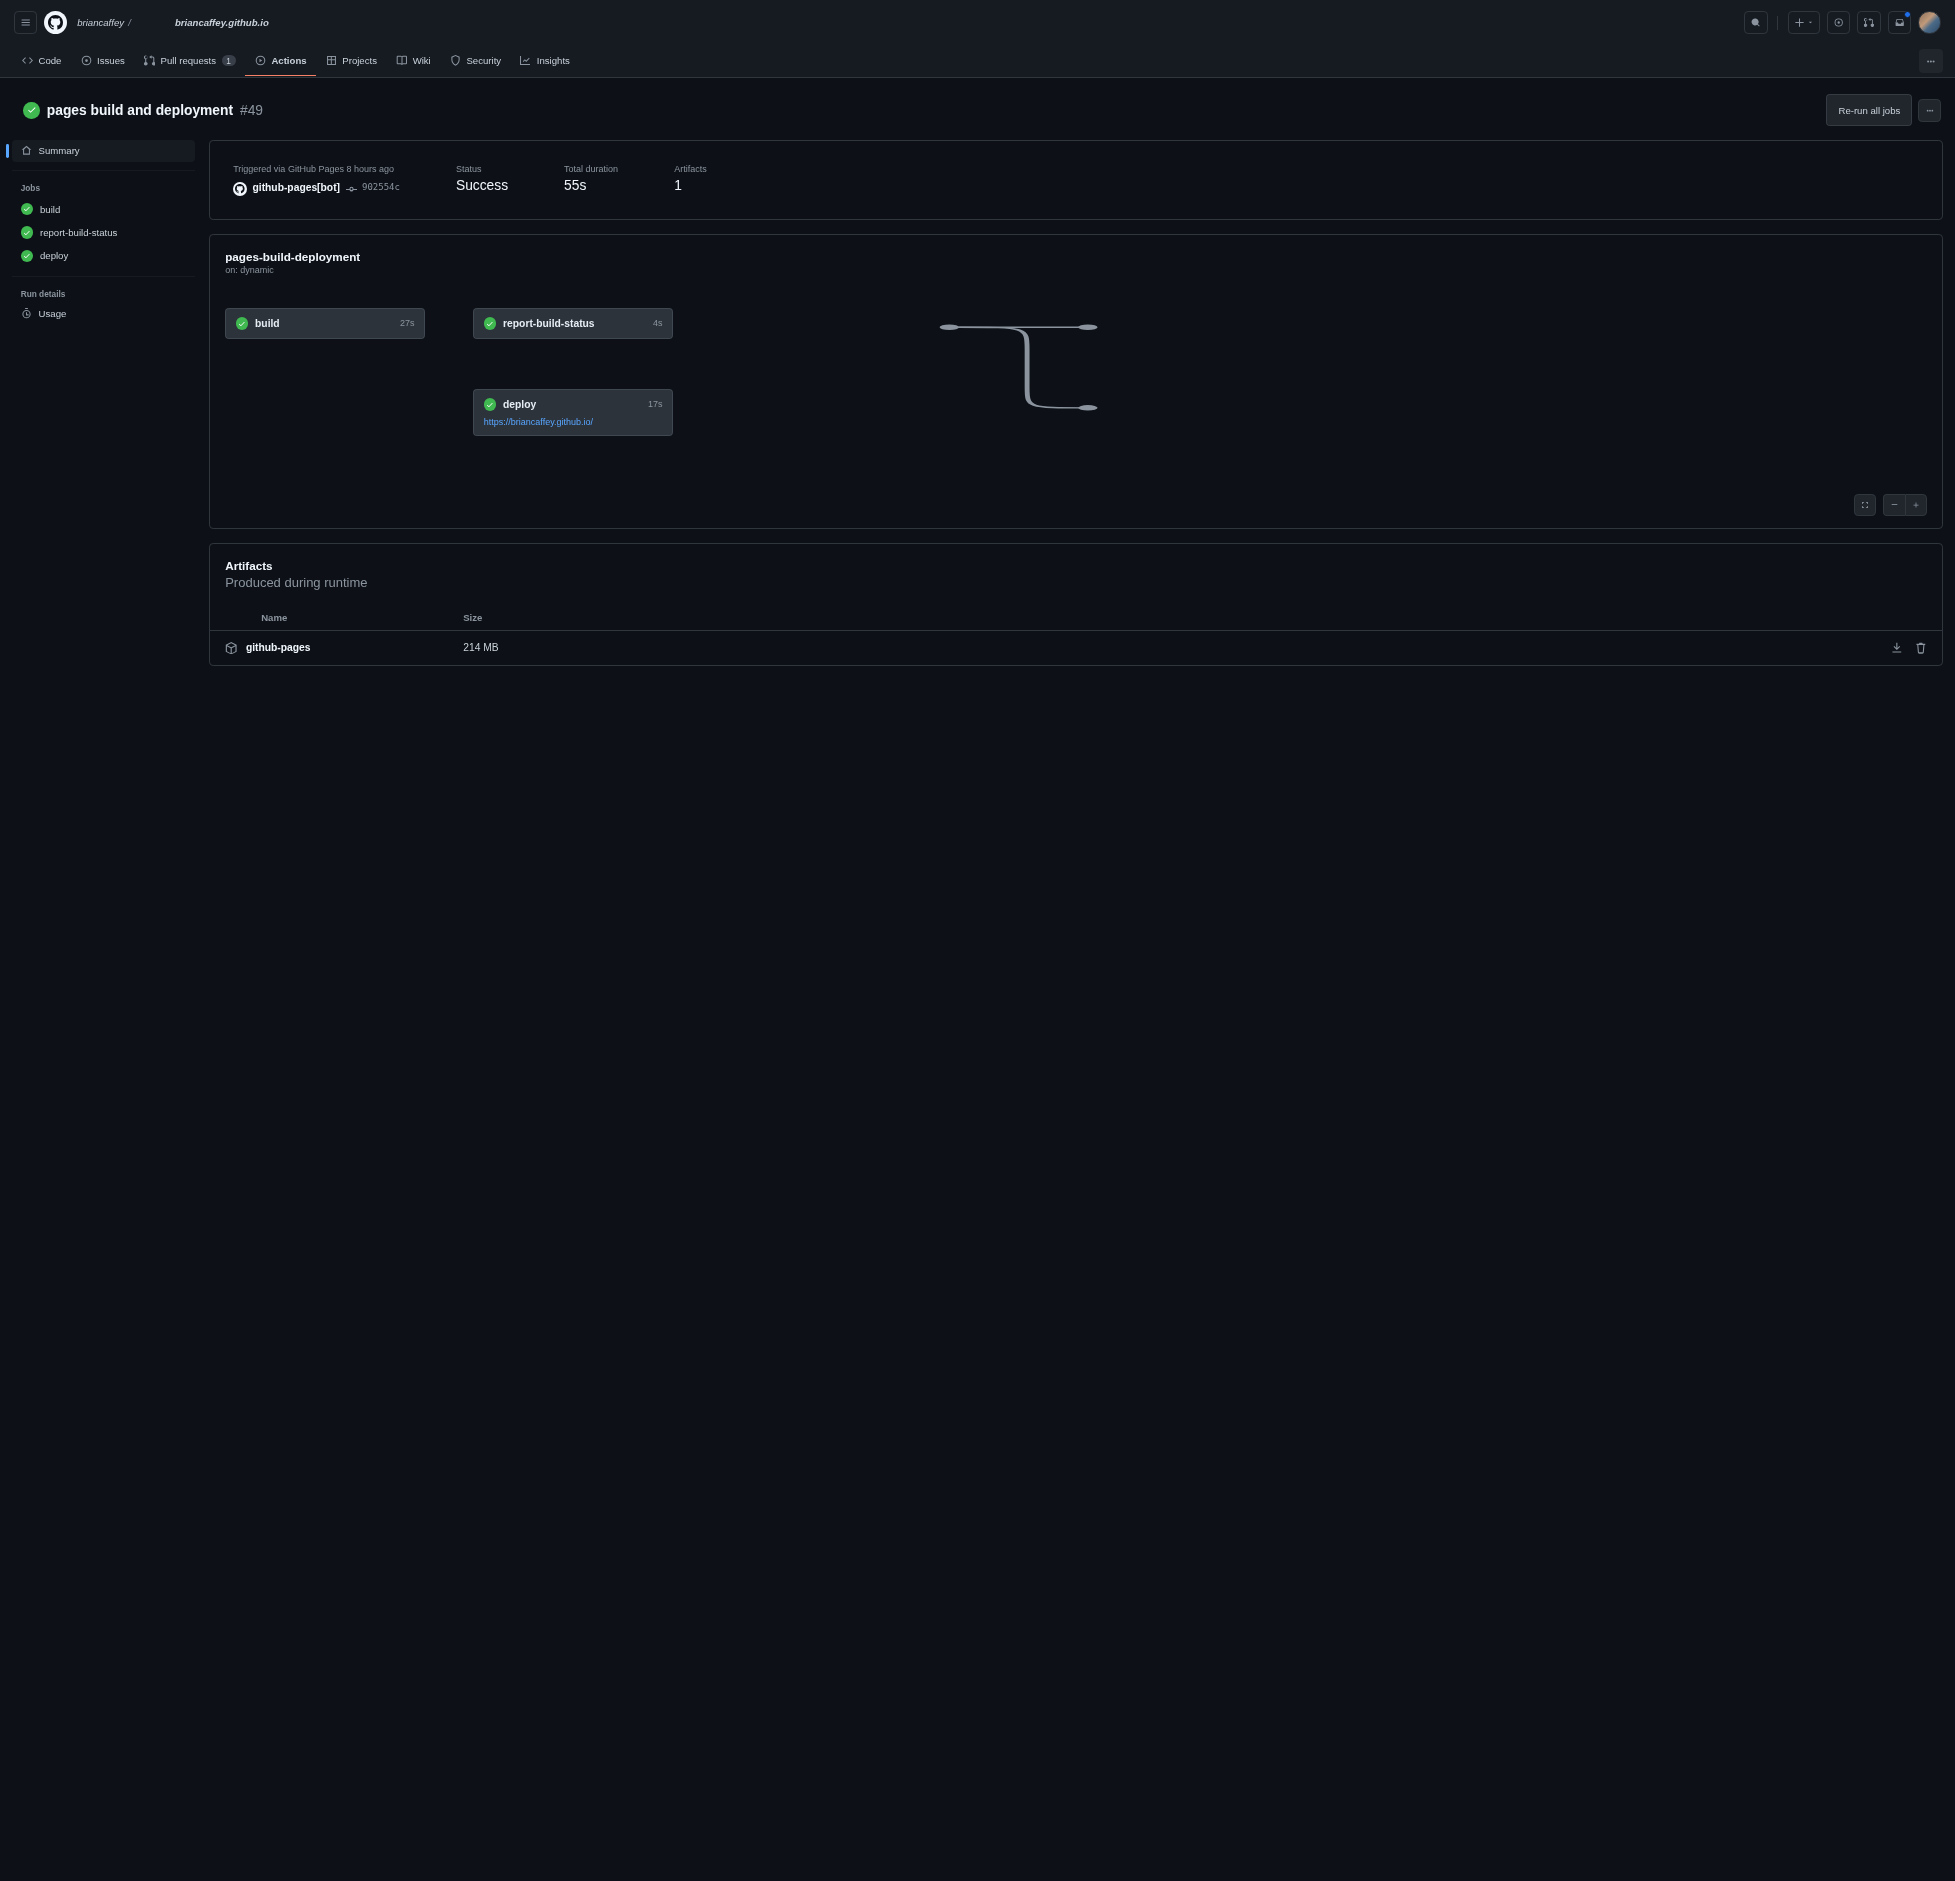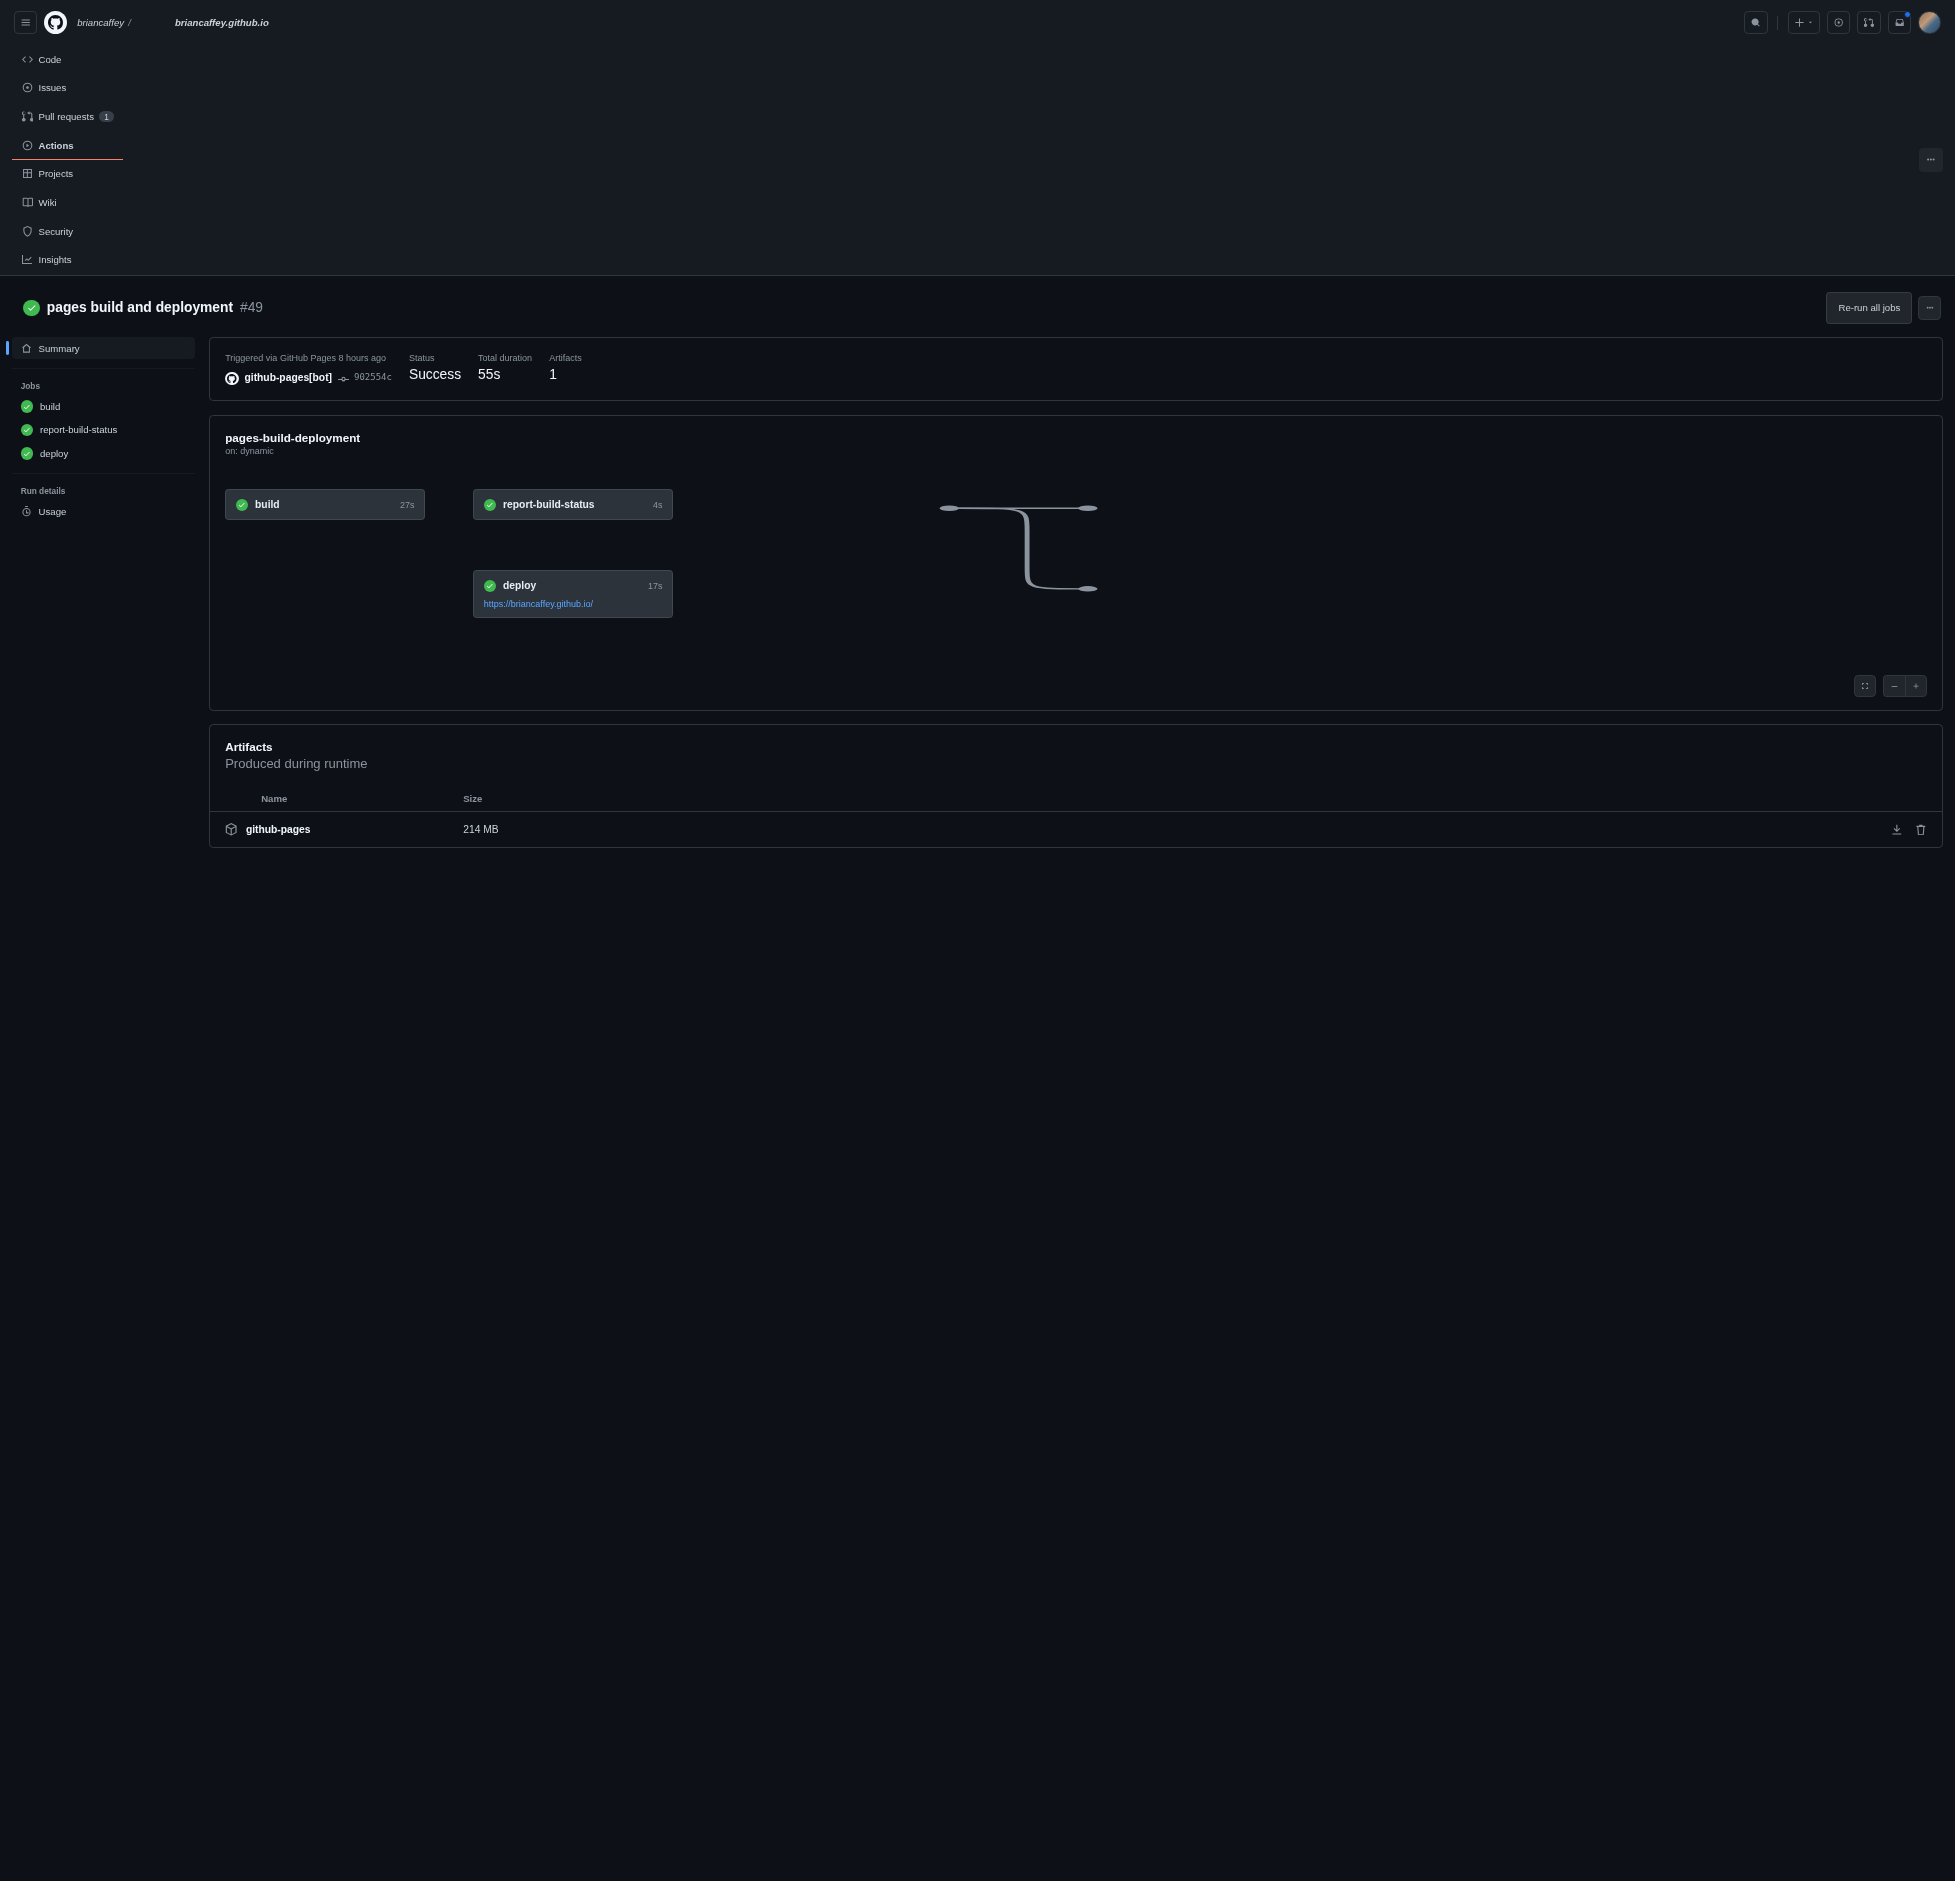--- a/index.html
+++ b/index.html
@@ -44,21 +44,21 @@
   .breadcrumb { display:flex; align-items:center; gap: 4.1px; font-size: 9.6px; margin-left: 2.8px;}
   .breadcrumb .sep { color: var(--text-muted); }
   .breadcrumb .owner { color: var(--text); }
   .breadcrumb .repo { color: var(--text); font-weight: 600; padding-left: 40px; }
   .vdiv { width:0.7px; height: 13.8px; background: var(--border); margin: 0 2.8px;}
   .plus-btn { width: auto; padding: 0 5.5px; gap: 1.4px;}
   .avatar { width: 23.4px; height:23.4px; border-radius:50%; background: linear-gradient(135deg,#8a6d5a 0%, #c09a7a 40%, #4a6a88 60%, #2d4a68 100%); border: 0.7px solid var(--border); position:relative;}
   .notif-dot { position:absolute; top:-1.4px; right:-1.4px; width:6.9px; height:6.9px; border-radius:50%; background:#1f6feb; border:1.4px solid var(--bg-panel);}
   
   .repo-tabs { display:flex; align-items:center; padding: 0 12.4px; background: var(--bg-panel); border-bottom: 0.7px solid var(--border); justify-content: space-between;}
-  .tabs-list { display:flex;flex-direction:column; }
+  .tabs-list { display:flex; }
   .tab { display:flex; align-items:center; gap:5.5px; padding: 8.3px 9.6px; color: var(--text); font-size: 9.6px; cursor:pointer; border-bottom: 1.4px solid transparent;}
   .tab.current { border-bottom-color: var(--accent); font-weight: 600; }
   .tab svg { width:11px; height:11px; fill: var(--text-muted);}
   .counter { background: rgba(110,118,129,0.4); color: var(--text); border-radius: 6.9px; padding: 0.7px 4.8px; font-size:8.3px; font-weight:500;}
   .kebab-btn { width:23.4px; height:23.4px; border-radius:4.1px; background: var(--btn-bg); border:none; display:flex;align-items:center;justify-content:center; color:var(--text-muted); cursor:pointer; margin: 4.1px 0;}
   
   .page-head { display:flex; align-items:center; justify-content: space-between; padding: 16.5px 13.8px 13.8px 23.4px;}
   .page-title-wrap { display:flex; align-items:center; gap: 6.9px;}
   .title-text { font-size: 13.8px; font-weight:600; color: var(--text-bright);}
   .title-num { font-size:13.8px; font-weight:400; color: var(--text-muted);}
@@ -77,21 +77,21 @@
   .side-divider { height:0.7px; background: var(--bg-panel); margin: 8.3px 0;}
   .side-heading { font-size:8.3px; font-weight:600; color: var(--text-muted); padding: 4.1px 8.3px;}
   .job-item { display:flex; align-items:center; gap:6.9px; padding: 5.5px 8.3px; cursor:pointer; border-radius:4.1px;}
   .job-item span { font-size:9.6px; color: var(--text);}
   .success-badge { width:12.4px; height:12.4px; border-radius:50%; background: var(--green); display:flex; align-items:center; justify-content:center; flex-shrink:0;}
   .success-badge svg { width:7.6px; height:7.6px; fill:#fff;}
   .success-badge.lg { width:16.5px; height:16.5px;}
   .success-badge.lg svg{ width:9.6px; height:9.6px;}
   
   .panel { border:0.7px solid var(--border); border-radius:4.1px; background: transparent; margin-bottom: 13.8px;}
-  .meta-panel { padding: 15px; display:flex; gap: 17px;}
+  .meta-panel { padding: 23px; display:flex; gap: 56px;}
   .meta-col { display:flex; flex-direction:column; gap:4.1px;}
   .meta-label { font-size:9px; color: var(--text-muted);}
   .meta-value { font-size:13.8px; color: var(--text-bright);}
   .triggered-row { display:flex; gap:5.5px; margin-top:2.8px;}
   .gh-mini { width:13.8px; height:13.8px; border-radius:50%; background:#f0f6fc; display:flex;align-items:center;justify-content:center;}
   .gh-mini svg{width:9.6px;height:9.6px;fill:#0d1117;}
   .actor { font-size:10.3px; font-weight:600; color: var(--text-bright);}
   .commit-ico { color: var(--text-muted);}
   .commit-sha { font-size:9px; color: var(--text-muted); font-family: ui-monospace, monospace;}
   

